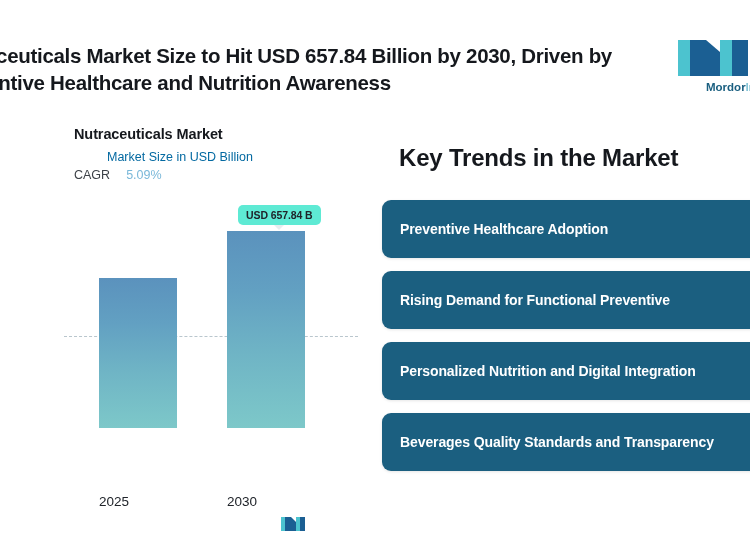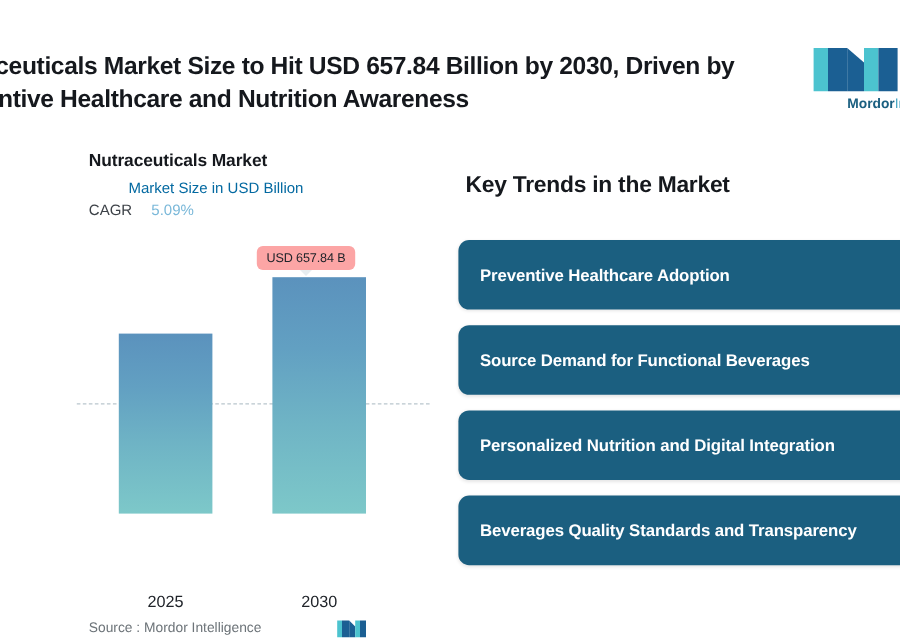--- a/index.html
+++ b/index.html
@@ -143,49 +143,49 @@
     position: absolute;
     bottom: 0;
     width: 78px;
     background: linear-gradient(to bottom, #5b92bd 0%, #62a0c2 30%, #6fb4c5 62%, #7dc8c9 100%);
   }
   .bar-2025 { left: 37px;  height: 150px; }
   .bar-2030 { left: 165px; height: 197px; }
 
   .value-pill {
     position: absolute;
-    background: #fca5a5;
+    background: #5eead4;
     border-radius: 5px;
     padding: 4px 8px 4px 8px;
     font-size: 10.5px;
-    font-weight: normal;
+    font-weight: bold;
     color: #20242a;
     white-space: nowrap;
     letter-spacing: -0.1px;
+    margin-left: 24px;
   }
   .value-pill::after {
     content: "";
     position: absolute;
     left: 50%;
     bottom: -5px;
     margin-left: -5px;
     width: 0;
     height: 0;
     border-left: 5px solid transparent;
     border-right: 5px solid transparent;
     border-top: 5px solid #e7edf0;
   }
   .pill-2025 { left: 26px;  bottom: 156px; }
   .pill-2030 { left: 152px; bottom: 203px; }
 
   .x-label {
     position: absolute;
     top: 306px;
     width: 78px;
-    text-align: center;
     font-size: 13.5px;
     color: #20242a;
   }
   .x-2025 { left: 37px; }
   .x-2030 { left: 165px; }
 
   .source {
     position: absolute;
     left: 12px;
     top: 330px;
@@ -206,23 +206,23 @@
   .trends {
     position: absolute;
     left: 382px;
     top: 136px;
     width: 368px;
     height: 340px;
   }
 
   .trends-heading {
     position: absolute;
-    left: 6px;
+    left: 17px;
     top: 8px;
-    font-size: 19px;
+    font-size: 24px;
     font-weight: bold;
     color: #15181d;
     letter-spacing: -0.2px;
     white-space: nowrap;
   }
 
   .trend-card {
     position: absolute;
     left: 0;
     width: 380px;
@@ -289,21 +289,20 @@
       <div class="bar bar-2025"></div>
       <div class="bar bar-2030"></div>
 
 
       <div class="value-pill pill-2030">USD 657.84 B</div>
 
       <div class="x-label x-2025">2025</div>
 
       <div class="x-label x-2030">2030</div>
 
-      <div class="source">Source :  Mordor Intelligence</div>
 
       <div class="source-mark">
         <svg viewBox="0 0 26 16" width="26" height="16" aria-hidden="true">
           <polygon points="1,15 1,1 5,1 5,15" fill="#4cc3cf"></polygon>
           <polygon points="5,1 11,1 11,15 5,15" fill="#1b5f93"></polygon>
           <polygon points="11,1 11,15 16,15 16,6" fill="#1b5f93"></polygon>
           <polygon points="16,1 20,1 20,15 16,15" fill="#4cc3cf"></polygon>
           <polygon points="20,1 25,1 25,15 20,15" fill="#1b5f93"></polygon>
         </svg>
       </div>
@@ -313,21 +312,21 @@
 
   <div class="trends">
 
     <div class="trends-heading">Key Trends in the Market</div>
 
     <div class="trend-card tc0">
       <span class="trend-label">Preventive Healthcare Adoption</span>
     </div>
 
     <div class="trend-card tc1">
-      <span class="trend-label">Source Demand for Functional Beverages</span>
+      <span class="trend-label">Rising Demand for Functional Preventive</span>
     </div>
 
     <div class="trend-card tc2">
       <span class="trend-label">Personalized Nutrition and Digital Integration</span>
     </div>
 
     <div class="trend-card tc3">
       <span class="trend-label">Beverages Quality Standards and Transparency</span>
     </div>
 

